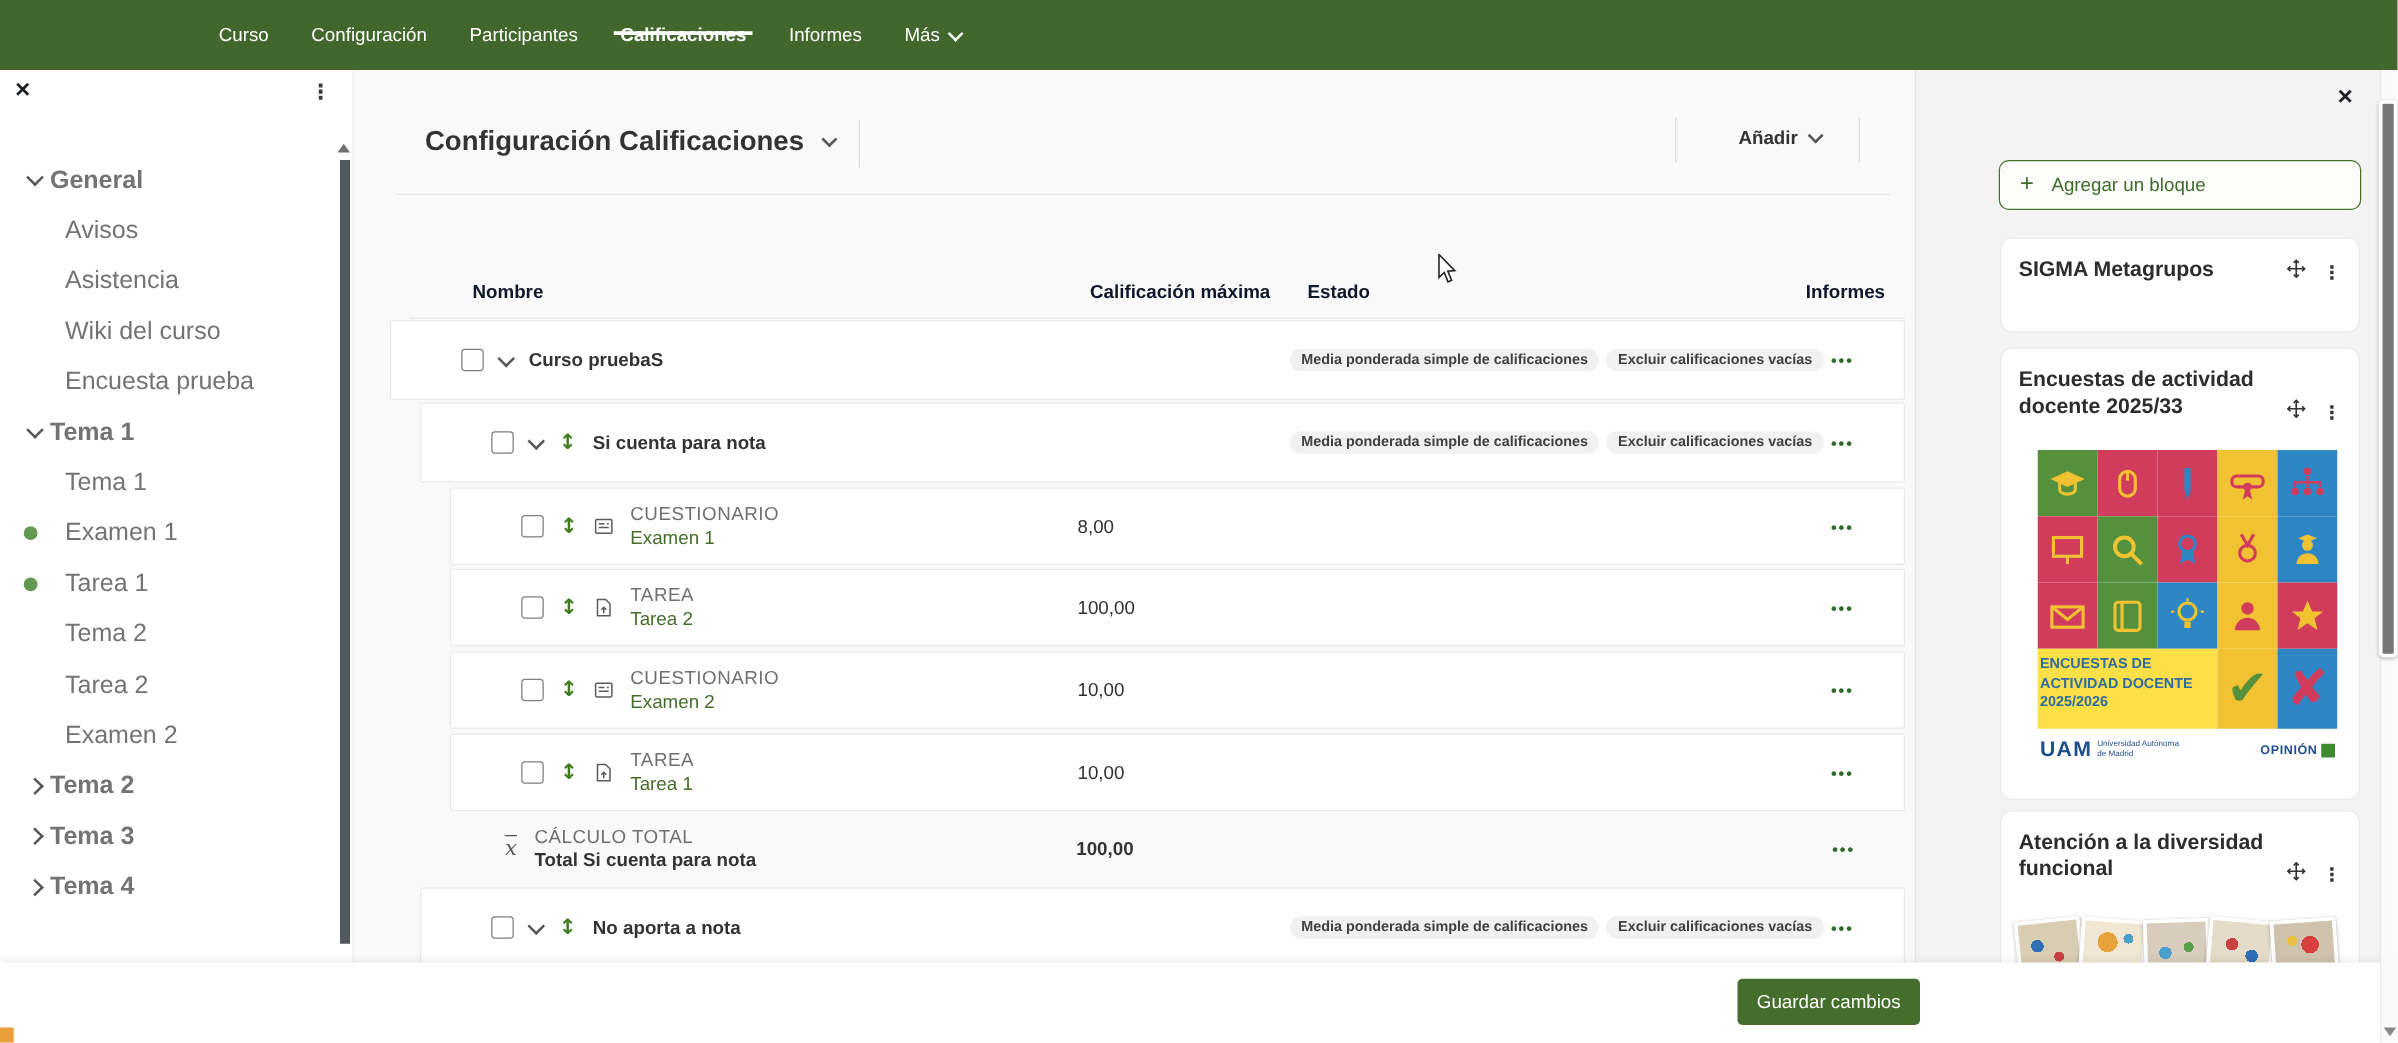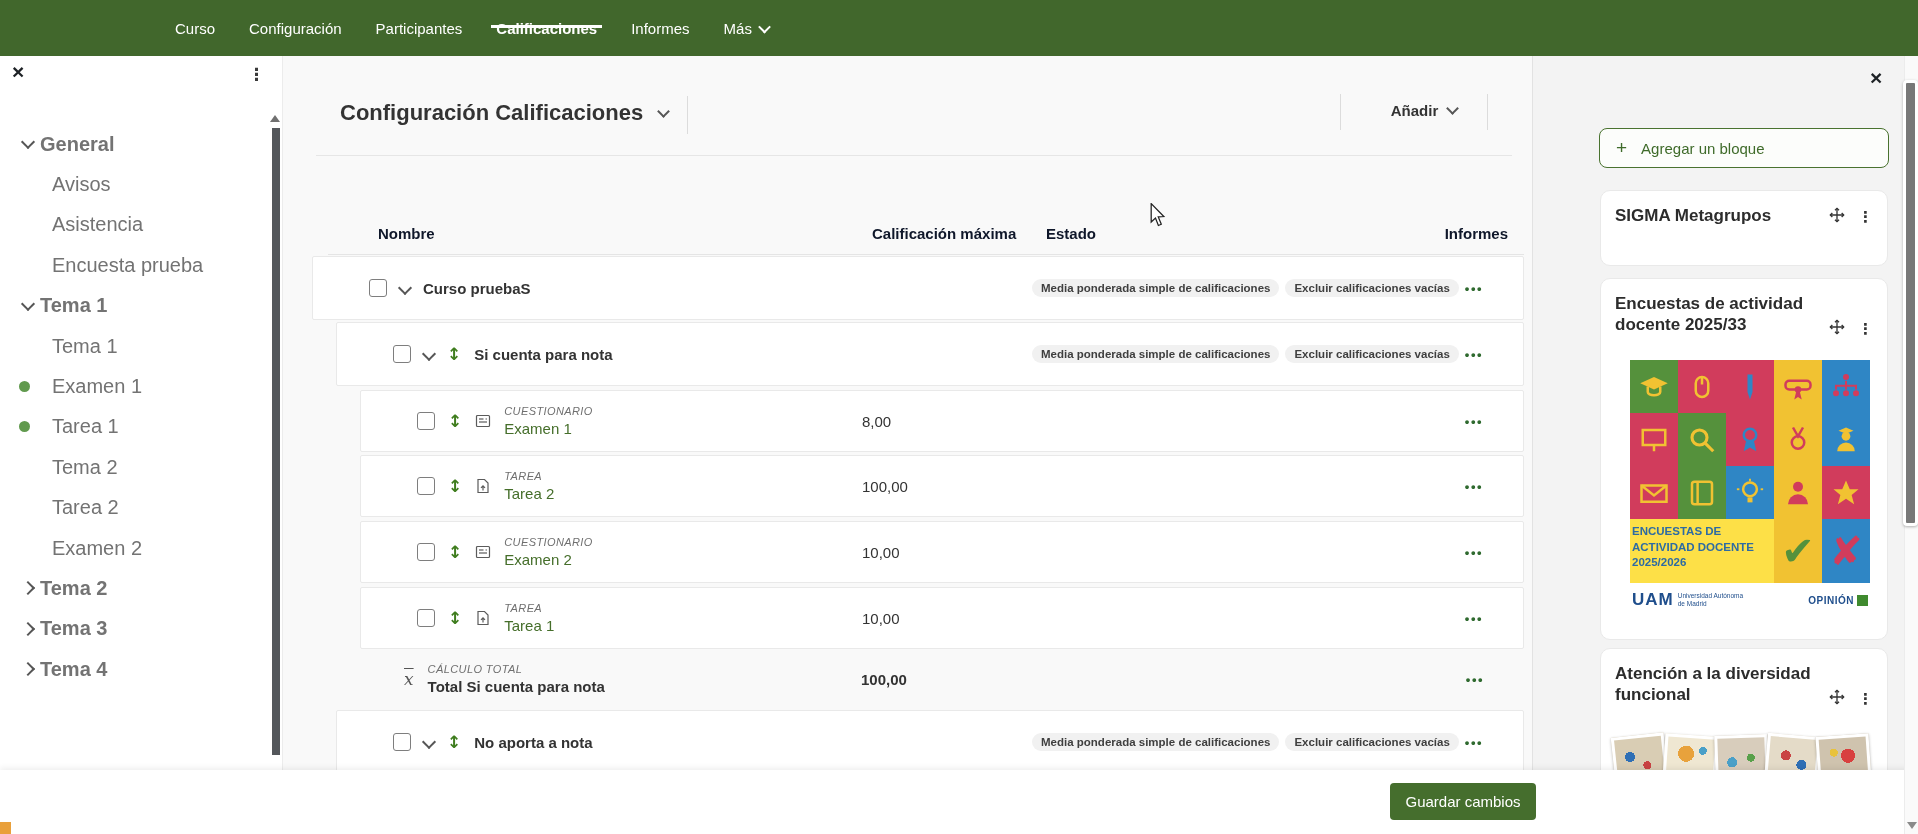--- a/index.html
+++ b/index.html
@@ -45,21 +45,21 @@
   .gtable{position:absolute;left:29px;top:160px;width:1212px;height:554px;}
   .ghead{position:absolute;left:16px;top:0;right:0;height:38px;border-bottom:1px solid #e5e5e5;font-size:15px;font-weight:bold;color:#0f172a;}
   .ghead span{position:absolute;top:9px;}
   .grow{position:absolute;right:0;background:#fff;border:1px solid #e9e9e9;border-radius:2px;
         display:flex;align-items:center;box-sizing:border-box;}
   .grow.total{background:transparent;border:none;}
   .cb{width:16px;height:16px;border:1px solid #7e7e7e;border-radius:3px;background:#fff;flex:0 0 auto;cursor:pointer;}
   .move{color:#3f7d1e;font-size:17px;font-weight:bold;font-family:"DejaVu Sans",sans-serif;cursor:grab;line-height:1;}
   .gname-cat{font-size:15px;font-weight:bold;color:#333;}
   .itemblk{display:flex;flex-direction:column;line-height:1.15;}
-  .itype{font-size:11px;color:#6f6f6f;letter-spacing:.4px;margin-bottom:2px;font-style:italic;}
+  .itype{font-size:15px;color:#6f6f6f;letter-spacing:.4px;margin-bottom:2px;}
   .iname{font-size:15px;color:#456e2a;cursor:pointer;}
   .iname.dark{color:#333;font-weight:bold;cursor:default;}
   .gnum{position:absolute;font-size:15px;color:#333;}
   .gnum.b{font-weight:bold;}
   .badges{position:absolute;display:flex;gap:6px;align-items:center;}
   .badge{background:#f1f1f1;border-radius:9px;padding:3px 9px;font-size:11.5px;font-weight:600;color:#3f3f3f;white-space:nowrap;}
   .dots{position:absolute;right:40px;color:#2f6a2f;font-size:13px;font-weight:bold;letter-spacing:1.5px;cursor:pointer;}
   .xbar{font-family:"DejaVu Serif",serif;font-style:italic;font-size:17px;color:#555;text-decoration:overline;}
   .acticon{flex:0 0 16px;height:16px;}
   
@@ -143,20 +143,23 @@
         </span>
         <span>General</span>
       </div>
       <div class="ci-row ci-item">
         <span>Avisos</span>
       </div>
       <div class="ci-row ci-item">
         <span>Asistencia</span>
       </div>
       <div class="ci-row ci-item">
+        <span>Wiki del curso</span>
+      </div>
+      <div class="ci-row ci-item">
         <span>Encuesta prueba</span>
       </div>
       <div class="ci-row ci-head">
         <span class="tog">
           <span class="chev down"></span>
         </span>
         <span>Tema 1</span>
       </div>
       <div class="ci-row ci-item">
         <span>Tema 1</span>

